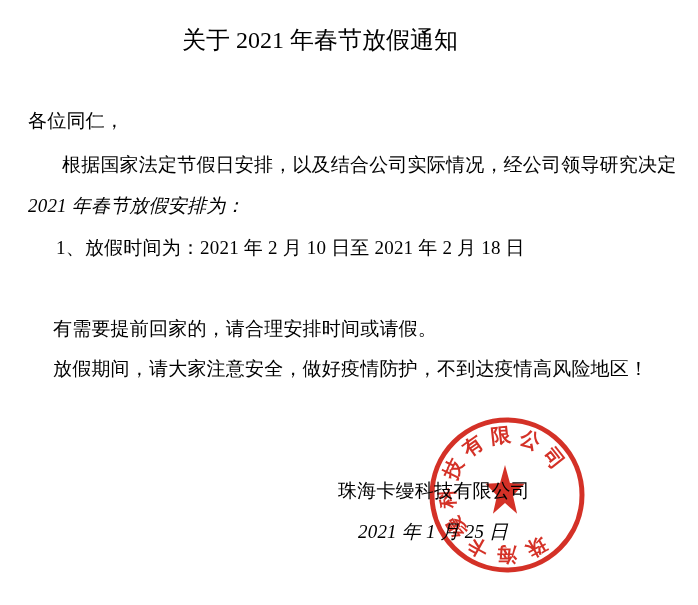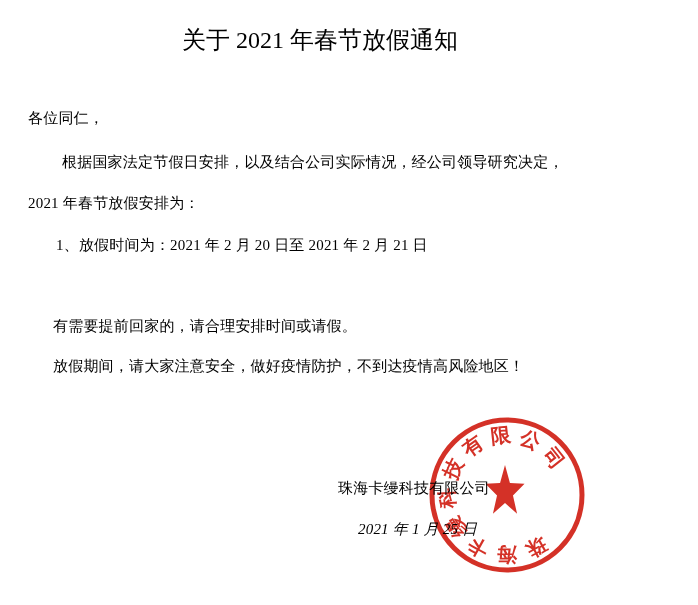--- a/index.html
+++ b/index.html
@@ -17,21 +17,21 @@
     left: 0;
     top: 24px;
     width: 640px;
     text-align: center;
     font-size: 24px;
     font-weight: 400;
     white-space: pre;
   }
   .line {
     position: absolute;
-    font-size: 15px;
+    font-size: 19px;
     line-height: 1.15;
     white-space: pre;
     letter-spacing: 0.2px;
   }
   .seal {
     position: absolute;
     left: 405px;
     top: 393px;
     mix-blend-mode: multiply;
     opacity: 0.95;
@@ -45,23 +45,23 @@
 <body>
 
 <div class="page">
 
   <div class="title">关于 2021 年春节放假通知</div>
 
   <div class="line" style="left:28px; top:110px;">各位同仁，</div>
 
   <div class="line" style="left:62px; top:154px;">根据国家法定节假日安排，以及结合公司实际情况，经公司领导研究决定，</div>
 
-  <div class="line" style="left:28px; top:195px;">2021 年春节放假安排为：</div>
+  <div class="line" style="left:28px; top:195px;font-style:italic;">2021 年春节放假安排为：</div>
 
-  <div class="line" style="left:56px; top:237px;">1、放假时间为：2021 年 2 月 20 日至 2021 年 2 月 21 日</div>
+  <div class="line" style="left:56px; top:237px;">1、放假时间为：2021 年 2 月 10 日至 2021 年 2 月 18 日</div>
 
 
   <div class="line" style="left:53px; top:358px;">放假期间，请大家注意安全，做好疫情防护，不到达疫情高风险地区！</div>
 
   <div class="line" style="left:53px; top:318px;">有需要提前回家的，请合理安排时间或请假。</div>
 
   <div class="line" style="left:338px; top:480px;">珠海卡缦科技有限公司</div>
 
   <div class="line" style="left:358px; top:521px;font-style:italic;">2021 年 1 月 25 日</div>
 

